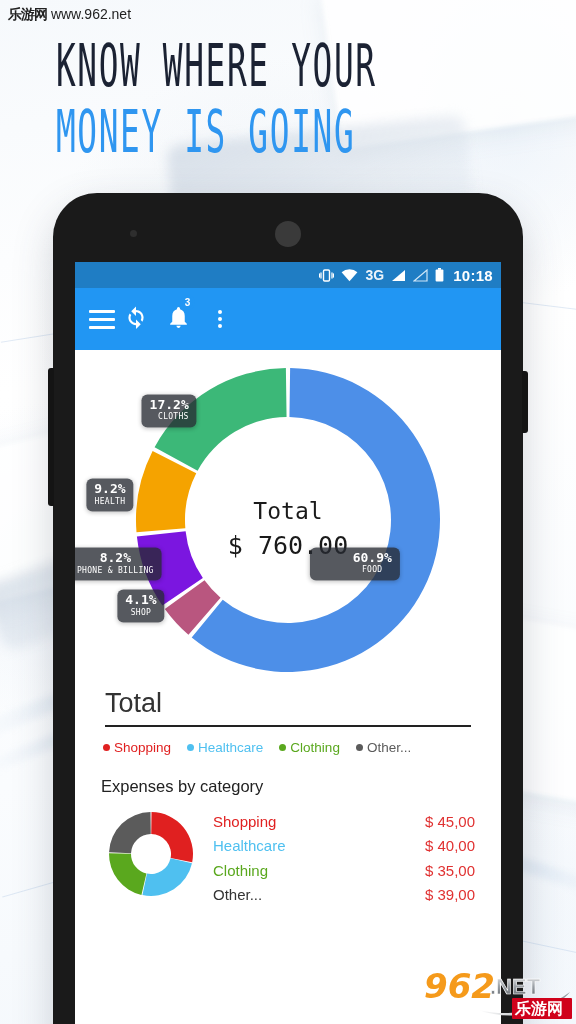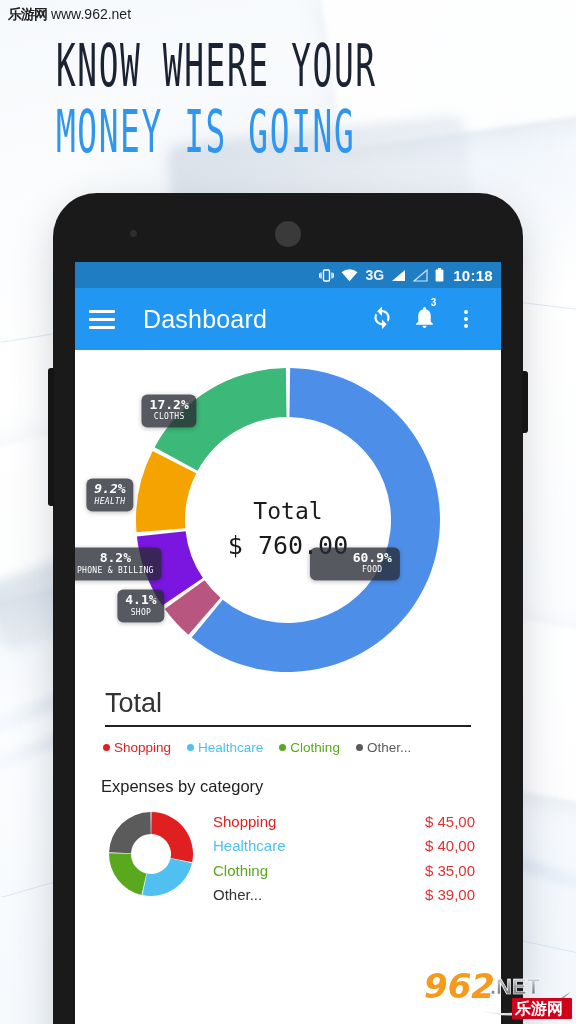--- a/index.html
+++ b/index.html
@@ -243,21 +243,20 @@
       </span>
       <span class="clock">10:18</span>
     </div>
 
     <div id="appbar">
       <div class="ham">
           <i></i>
           <i></i>
           <i></i>
         </div>
-      <div class="title">Dashboard</div>
 
       <div class="act">
         <span>
           <svg width="26" height="26" viewBox="0 0 24 24" fill="#fff">
             <path d="M12 5.5V2.2L7.6 6.6 12 11V7.5c2.8 0 5 2.2 5 5 0 .85-.22 1.64-.6 2.34l1.46 1.46A6.93 6.93 0 0 0 19 12.5c0-3.87-3.13-7-7-7z"></path>
             <path d="M12 17.5c-2.8 0-5-2.2-5-5 0-.85.22-1.64.6-2.34L6.14 8.7A6.93 6.93 0 0 0 5 12.5c0 3.87 3.13 7 7 7V23l4.4-4.4L12 14.2v3.3z"></path>
           </svg>
         </span>
       </div>
 
@@ -298,25 +297,25 @@
             <span class="n">FOOD</span>
           </div>
           <div class="seglabel" style="left: 65.9519px; top: 256.088px;">
             <span class="p">4.1%</span>
             <span class="n">SHOP</span>
           </div>
           <div class="seglabel" style="left: 40.3736px; top: 214.111px;">
             <span class="p">8.2%</span>
             <span class="n">PHONE &amp; BILLING</span>
           </div>
-          <div class="seglabel" style="left: 34.9303px; top: 145.225px; font-style: italic;">
+          <div class="seglabel" style="left: 34.9303px; top: 145.225px;">
             <span class="p">9.2%</span>
             <span class="n">HEALTH</span>
           </div>
-          <div class="seglabel" style="left: 94.1718px; top: 60.8079px;">
+          <div class="seglabel" style="left: 94.1718px; top: 60.8079px; text-align: right;">
             <span class="p">17.2%</span>
             <span class="n">CLOTHS</span>
           </div>
         </div>
     </div>
 
     <div id="totalrow">
       <span class="lab">Total</span>
     </div>
 

